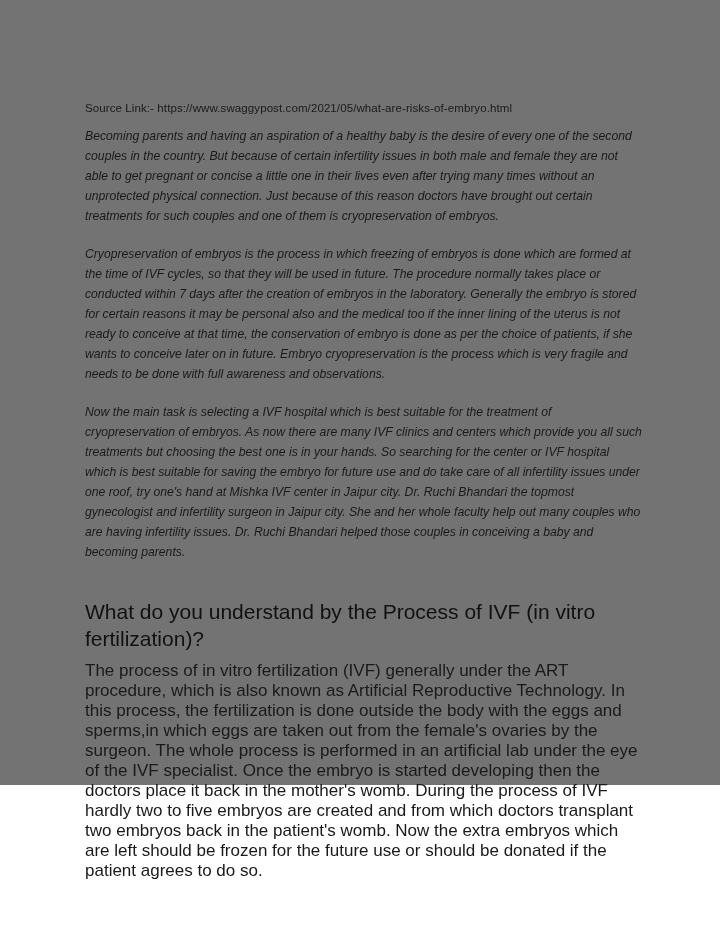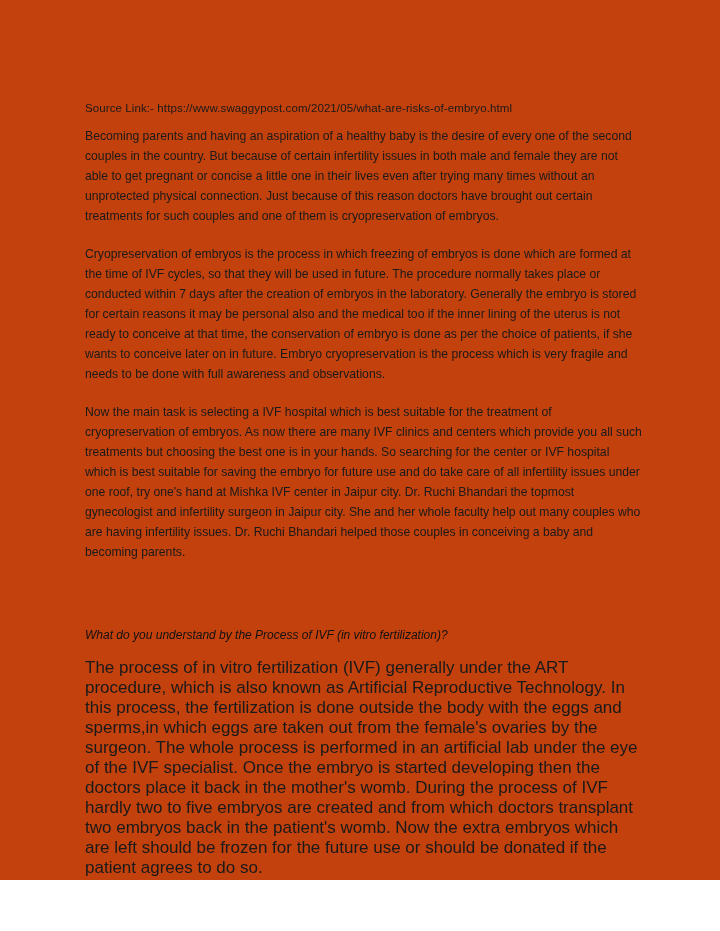--- a/index.html
+++ b/index.html
@@ -10,22 +10,22 @@
   body {
     width: 720px;
     height: 931px;
     font-family: "Liberation Sans", sans-serif;
     color: #000000;
     overflow: hidden;
   }
   .page {
     position: relative;
     width: 720px;
-    height: 880px;
-    background: #c2410c;
+    height: 785px;
+    background: #737373;
     box-sizing: border-box;
     padding: 100px 77px 0 85px;
   }
   .source-link {
     font-size: 11.5px;
     line-height: 16px;
     color: #1a1a1a;
     margin: 0 0 10px 0;
     letter-spacing: 0.1px;
   }
@@ -36,28 +36,28 @@
     color: #111111;
     margin: 0 0 18px 0;
     letter-spacing: 0.1px;
   }
   p.body-para {
     font-size: 12.2px;
     line-height: 20px;
     color: #1a1a1a;
     margin: 0 0 18px 0;
     text-align: left;
+    font-style: italic;
   }
   h2.section-title {
-    font-size: 12px;
+    font-size: 21px;
     line-height: 27px;
     font-weight: normal;
     color: #111111;
-    margin: 60px 0 9px 0;
-    font-style: italic;
+    margin: 36px 0 9px 0;
   }
   p.section-para {
     font-size: 17px;
     line-height: 20px;
     color: #1a1a1a;
     margin: 0;
   }
 </style>
 </head>
 <body>

